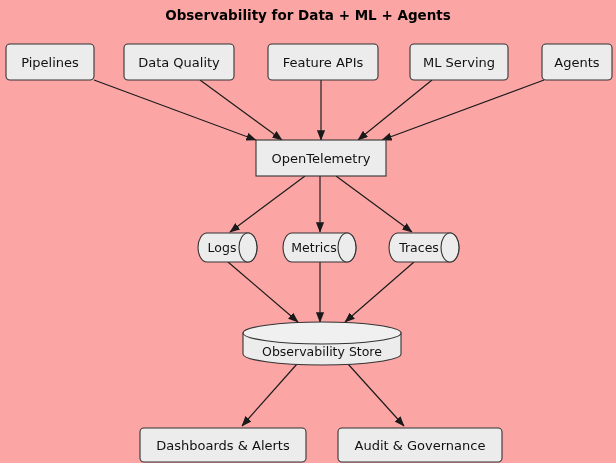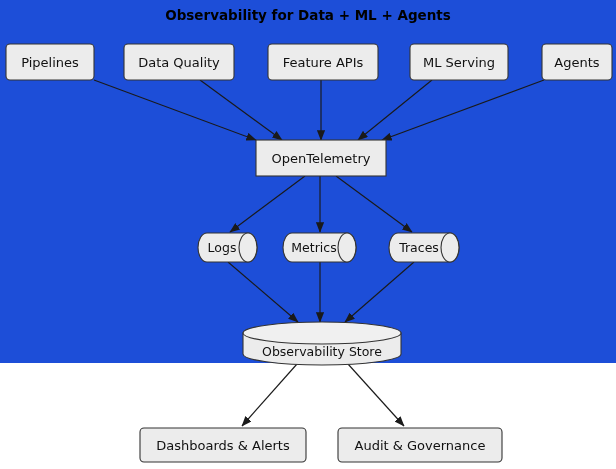--- a/index.html
+++ b/index.html
@@ -9,22 +9,22 @@
   }
   body {
     width: 616px;
     height: 469px;
     font-family: "DejaVu Sans", sans-serif;
     overflow: hidden;
   }
   #canvas {
     position: relative;
     width: 616px;
-    height: 363px;
-    background: #1d4ed8;
+    height: 463px;
+    background: #fca5a5;
   }
   svg#diagram {
     display: block;
     width: 616px;
     height: 469px;
   }
   .node-shape {
     fill: #ececec;
     stroke: #333333;
     stroke-width: 1.1;

